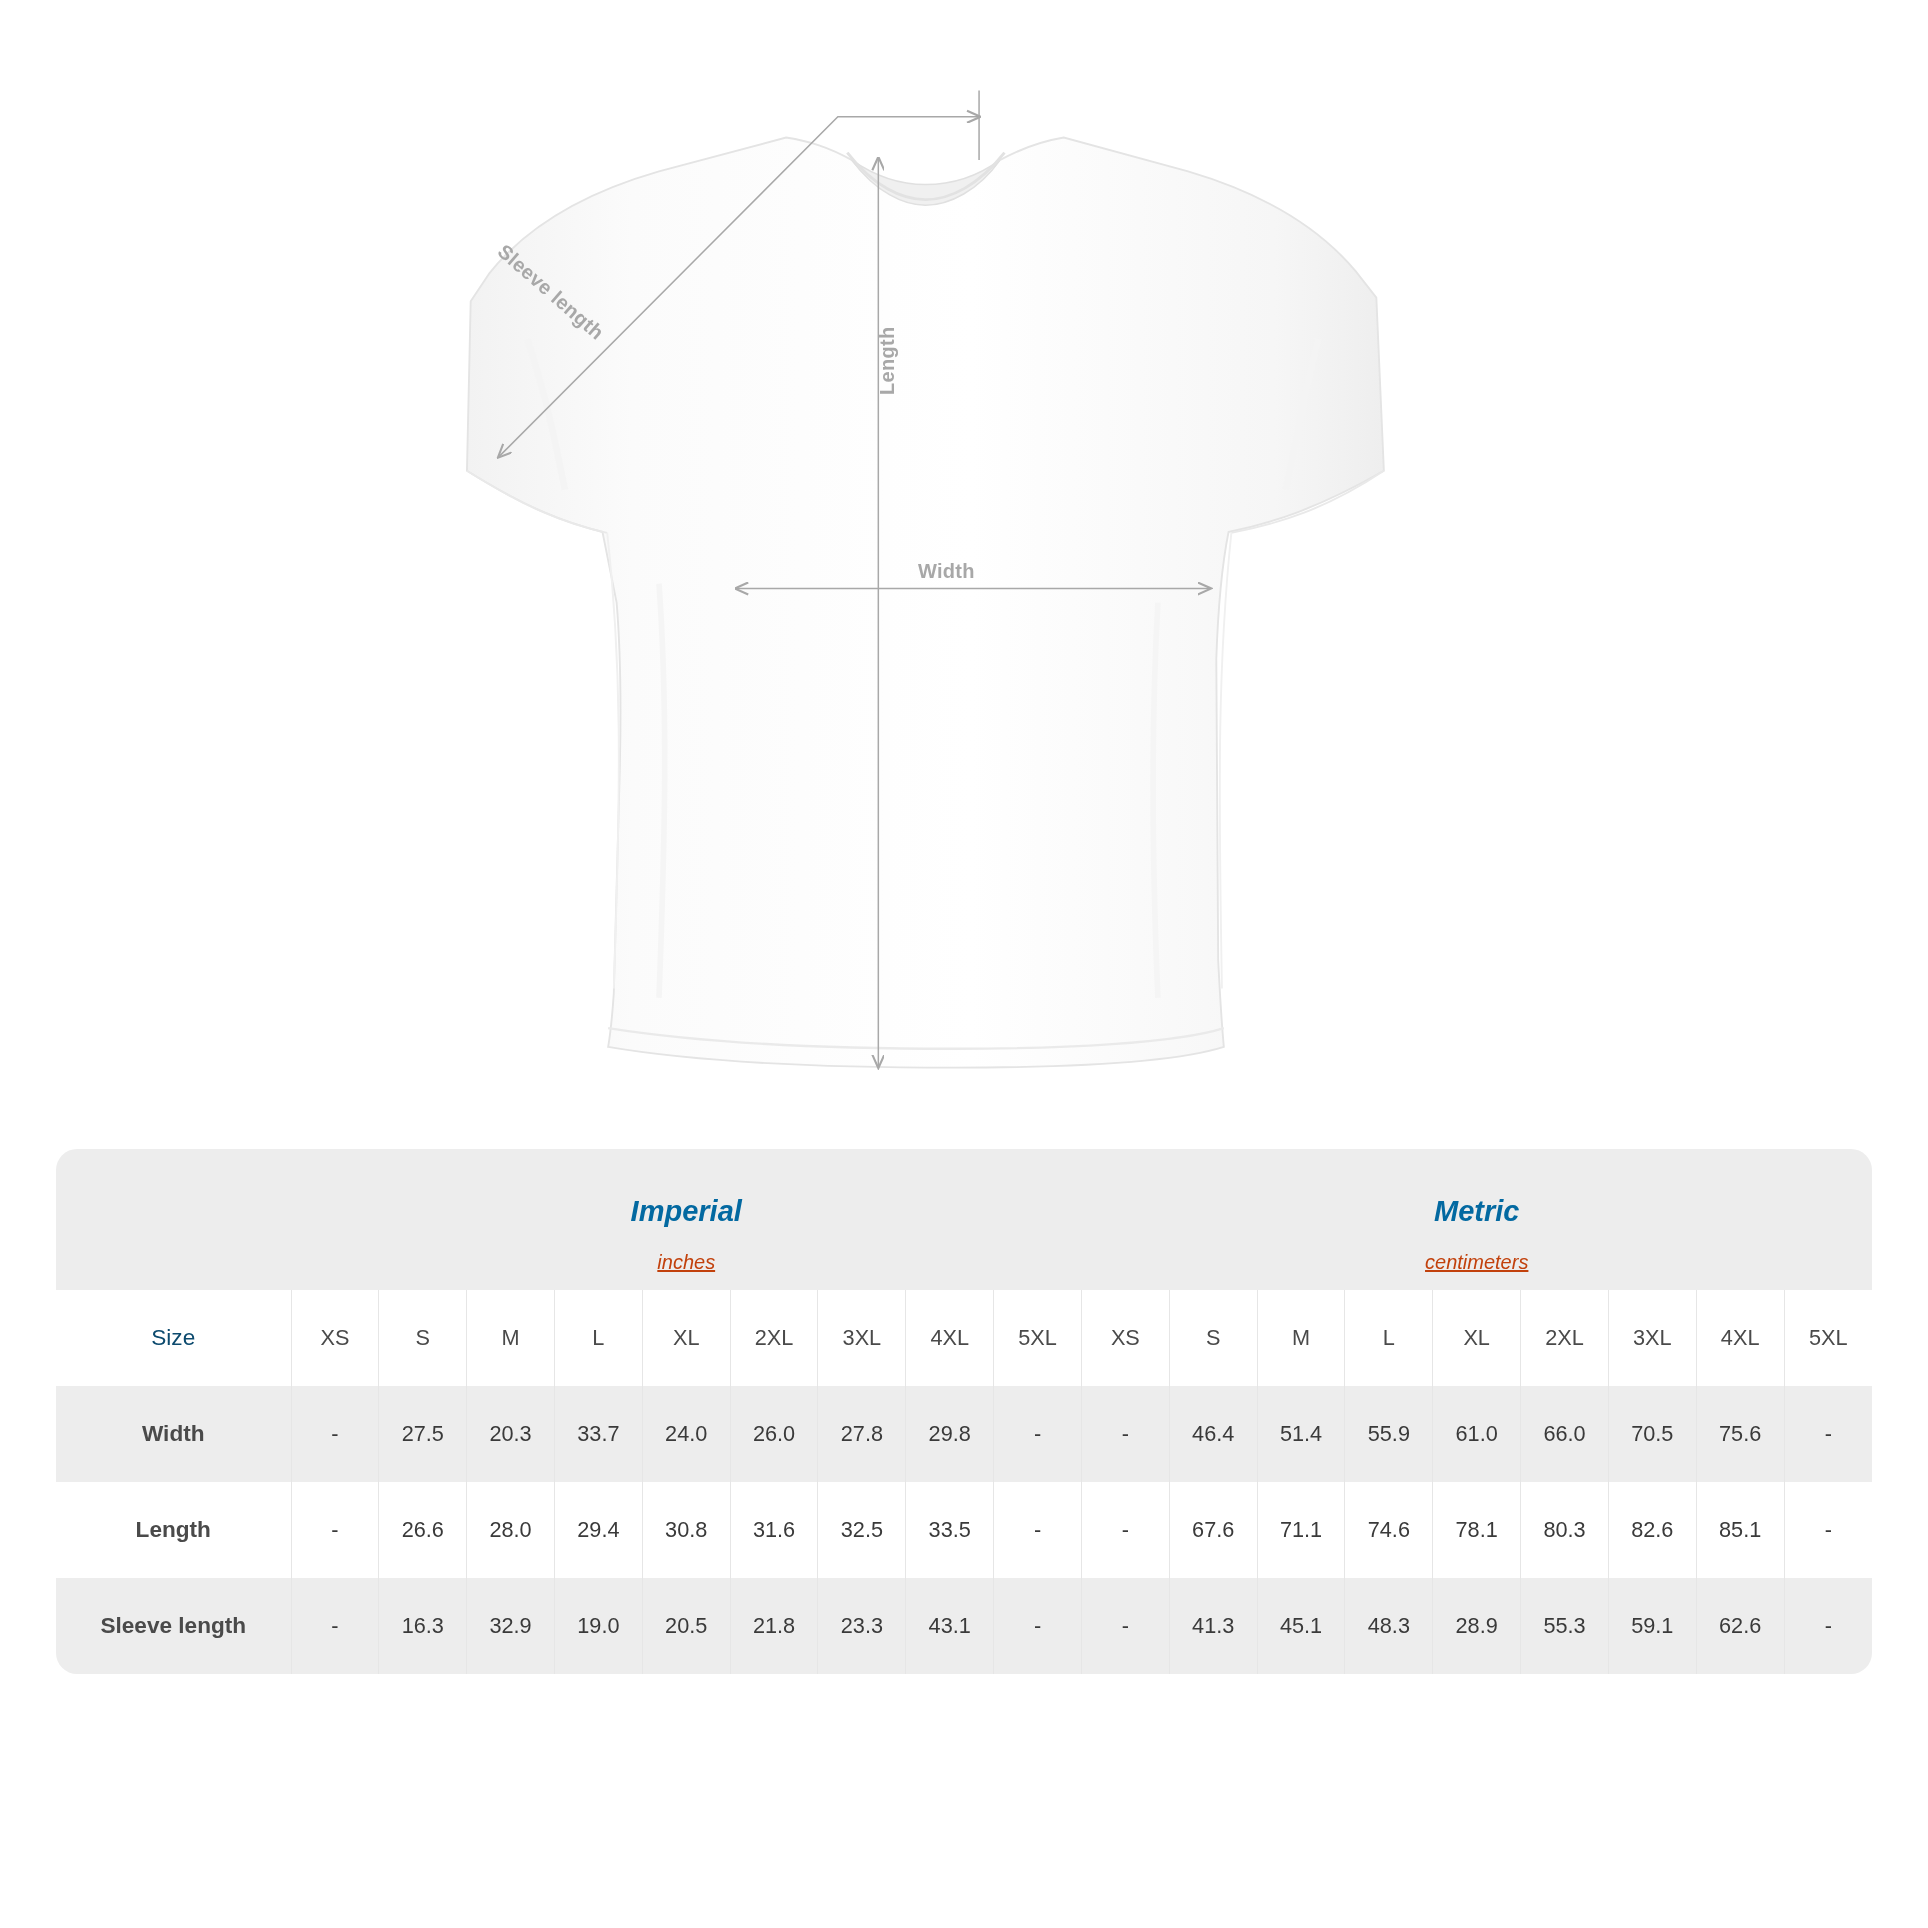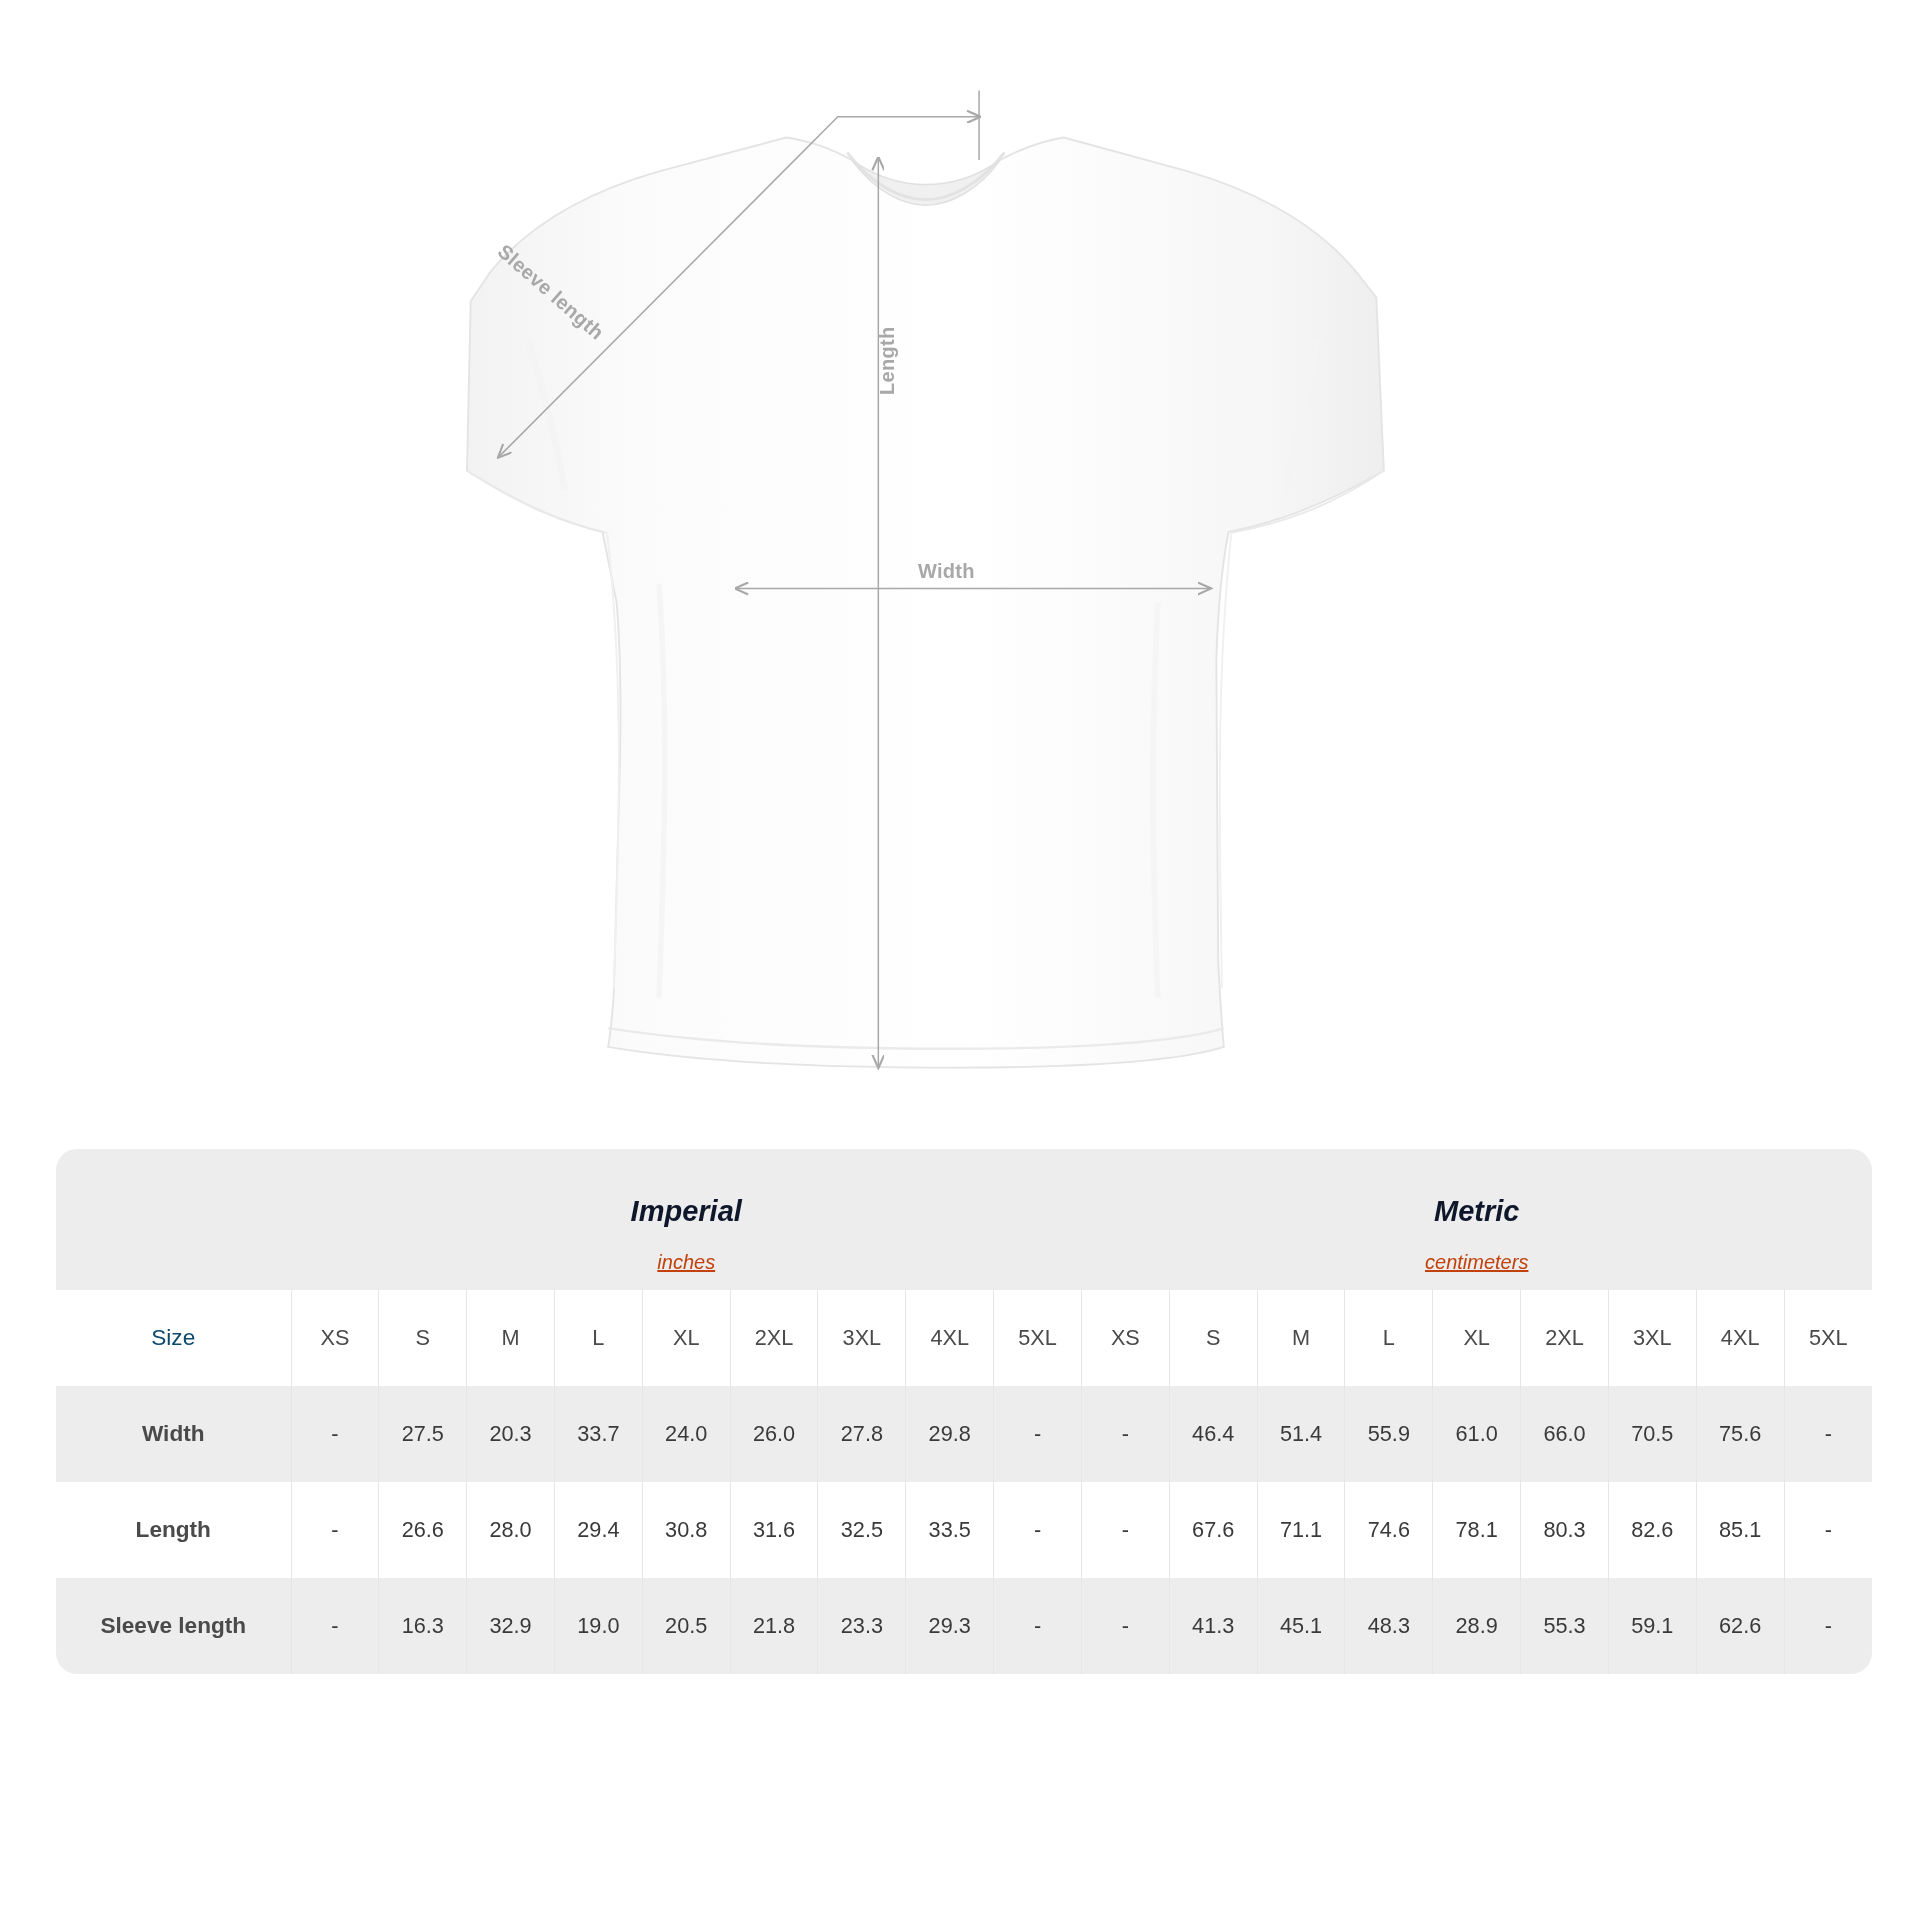--- a/index.html
+++ b/index.html
@@ -100,21 +100,21 @@
   .unit-row td.first {
     border-top-left-radius: 21px;
   }
   .unit-row td.last {
     border-top-right-radius: 21px;
   }
   .unit-title {
     font-size: 29px;
     font-weight: bold;
     font-style: italic;
-    color: #0f172a;
+    color: #0369a1;
     line-height: 1.25;
     margin-top: 28px;
   }
   .unit-sub {
     font-size: 20px;
     font-style: italic;
     color: #c2410c;
     margin-top: 22px;
     text-decoration: underline;
   }
@@ -344,21 +344,21 @@
 
         <tr class="data-row shaded last-row">
           <td class="rowlabel first">Sleeve length</td>
           <td>-</td>
           <td>16.3</td>
           <td>32.9</td>
           <td>19.0</td>
           <td>20.5</td>
           <td>21.8</td>
           <td>23.3</td>
-          <td>29.3</td>
+          <td>43.1</td>
           <td>-</td>
           <td>-</td>
           <td>41.3</td>
           <td>45.1</td>
           <td>48.3</td>
           <td>28.9</td>
           <td>55.3</td>
           <td>59.1</td>
           <td>62.6</td>
           <td class="last">-</td>

